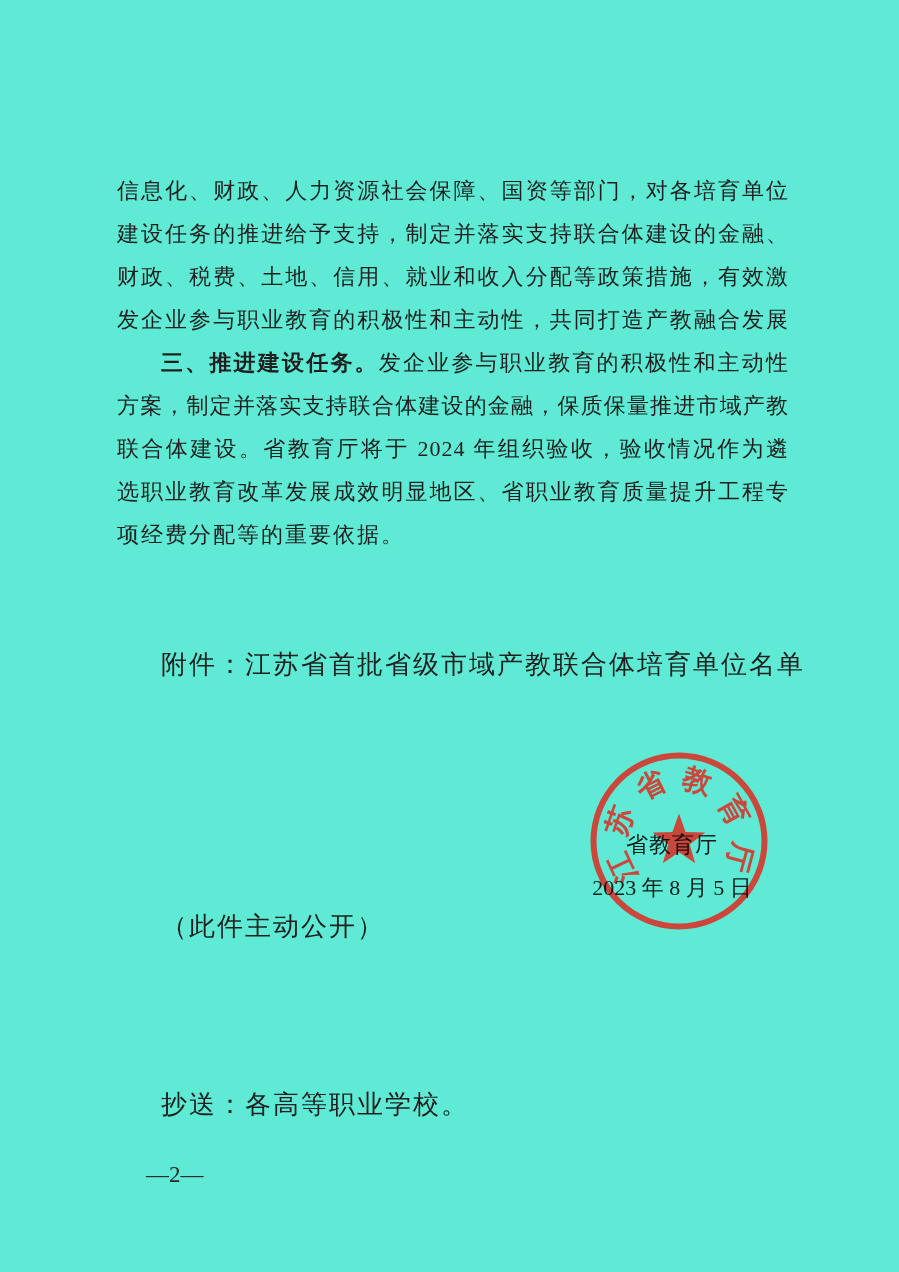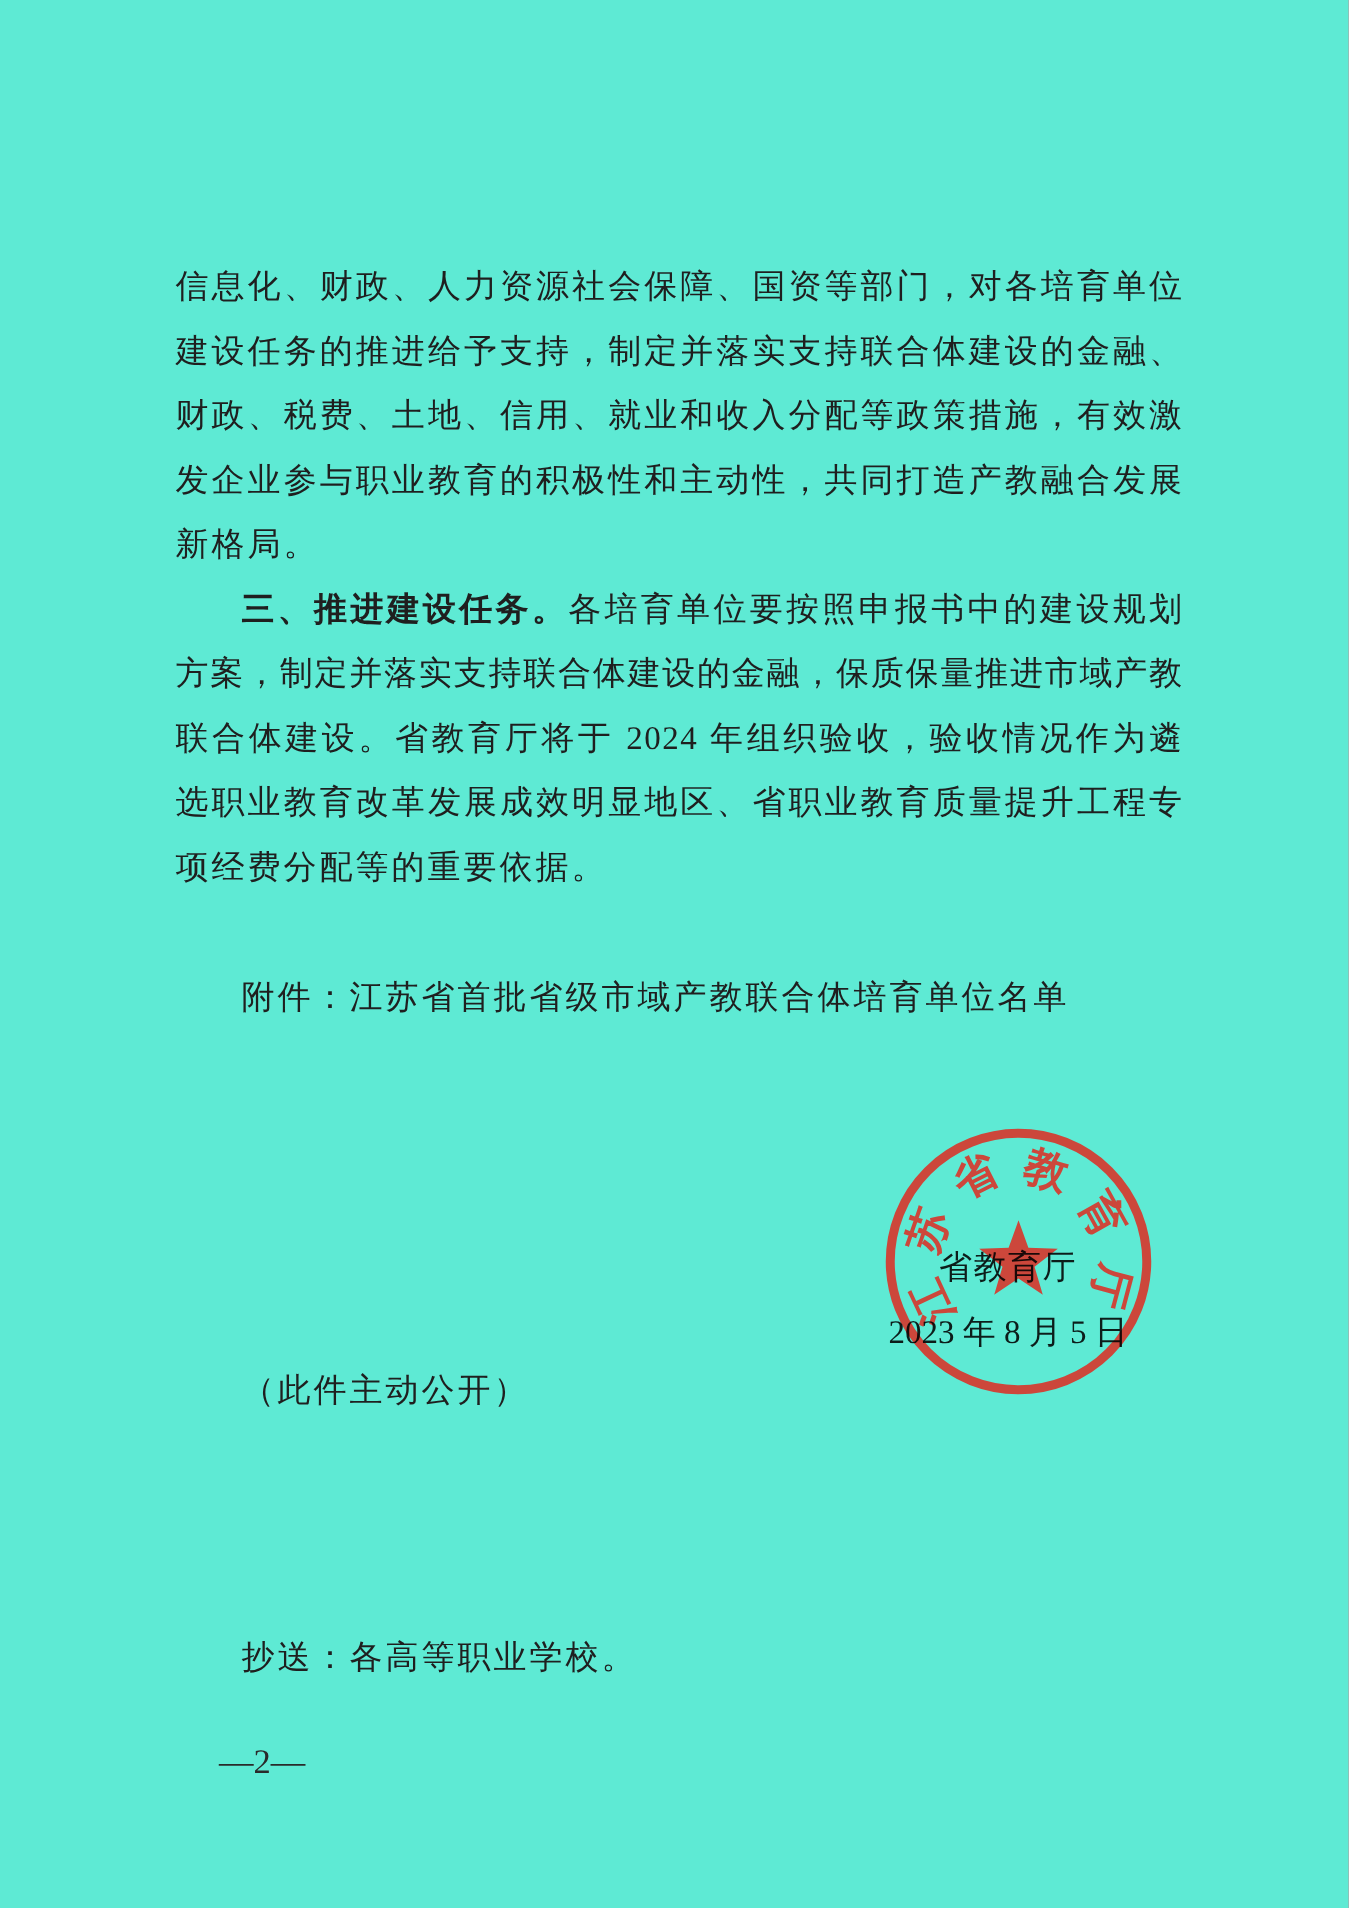--- a/index.html
+++ b/index.html
@@ -32,21 +32,21 @@
   .line.last { text-align-last: left; letter-spacing: 2px; }
   .line.indent { text-indent: 44px; }
   .bold {
     font-weight: bold;
     font-family: "Liberation Sans", "DejaVu Sans", sans-serif;
   }
   .abs-line {
     position: absolute;
     height: 43px;
     line-height: 43px;
-    font-size: 22px;
+    font-size: 26px;
     letter-spacing: 2px;
     white-space: nowrap;
   }
   .attachment { left: 161px; top: 643px; }
   .disclosure { left: 161px; top: 905px; text-align: center; }
   .cc         { left: 161px; top: 1083px; }
   .sig-agency {
     position: absolute; left: 592px; top: 823px; width: 160px;
     height: 43px; line-height: 43px; font-size: 22px; letter-spacing: 1px;
     text-align: center; z-index: 3; mix-blend-mode: multiply; white-space: nowrap;
@@ -74,23 +74,22 @@
 </head>
 <body>
 
 <div class="page">
 
   <div class="textblock">
     <div class="line">信息化、财政、人力资源社会保障、国资等部门，对各培育单位</div>
     <div class="line">建设任务的推进给予支持，制定并落实支持联合体建设的金融、</div>
     <div class="line">财政、税费、土地、信用、就业和收入分配等政策措施，有效激</div>
     <div class="line">发企业参与职业教育的积极性和主动性，共同打造产教融合发展</div>
-    <div class="line last">新格局。</div>
 
-    <div class="line indent"><span class="bold">三、推进建设任务。</span><span>各培育单位要按照申报书中的建设规划</span></div>
+    <div class="line indent"><span class="bold">三、推进建设任务。</span><span>发企业参与职业教育的积极性和主动性</span></div>
     <div class="line">方案，制定并落实支持联合体建设的金融，保质保量推进市域产教</div>
     <div class="line">联合体建设。省教育厅将于 2024 年组织验收，验收情况作为遴</div>
     <div class="line">选职业教育改革发展成效明显地区、省职业教育质量提升工程专</div>
     <div class="line last">项经费分配等的重要依据。</div>
   </div>
 
   <div class="abs-line attachment">附件：江苏省首批省级市域产教联合体培育单位名单</div>
 
   <svg class="seal" viewBox="0 0 178 178" xmlns="http://www.w3.org/2000/svg">
     <circle cx="89" cy="89" r="85.5" fill="none" stroke-width="6" stroke="#d63a2f"></circle>

